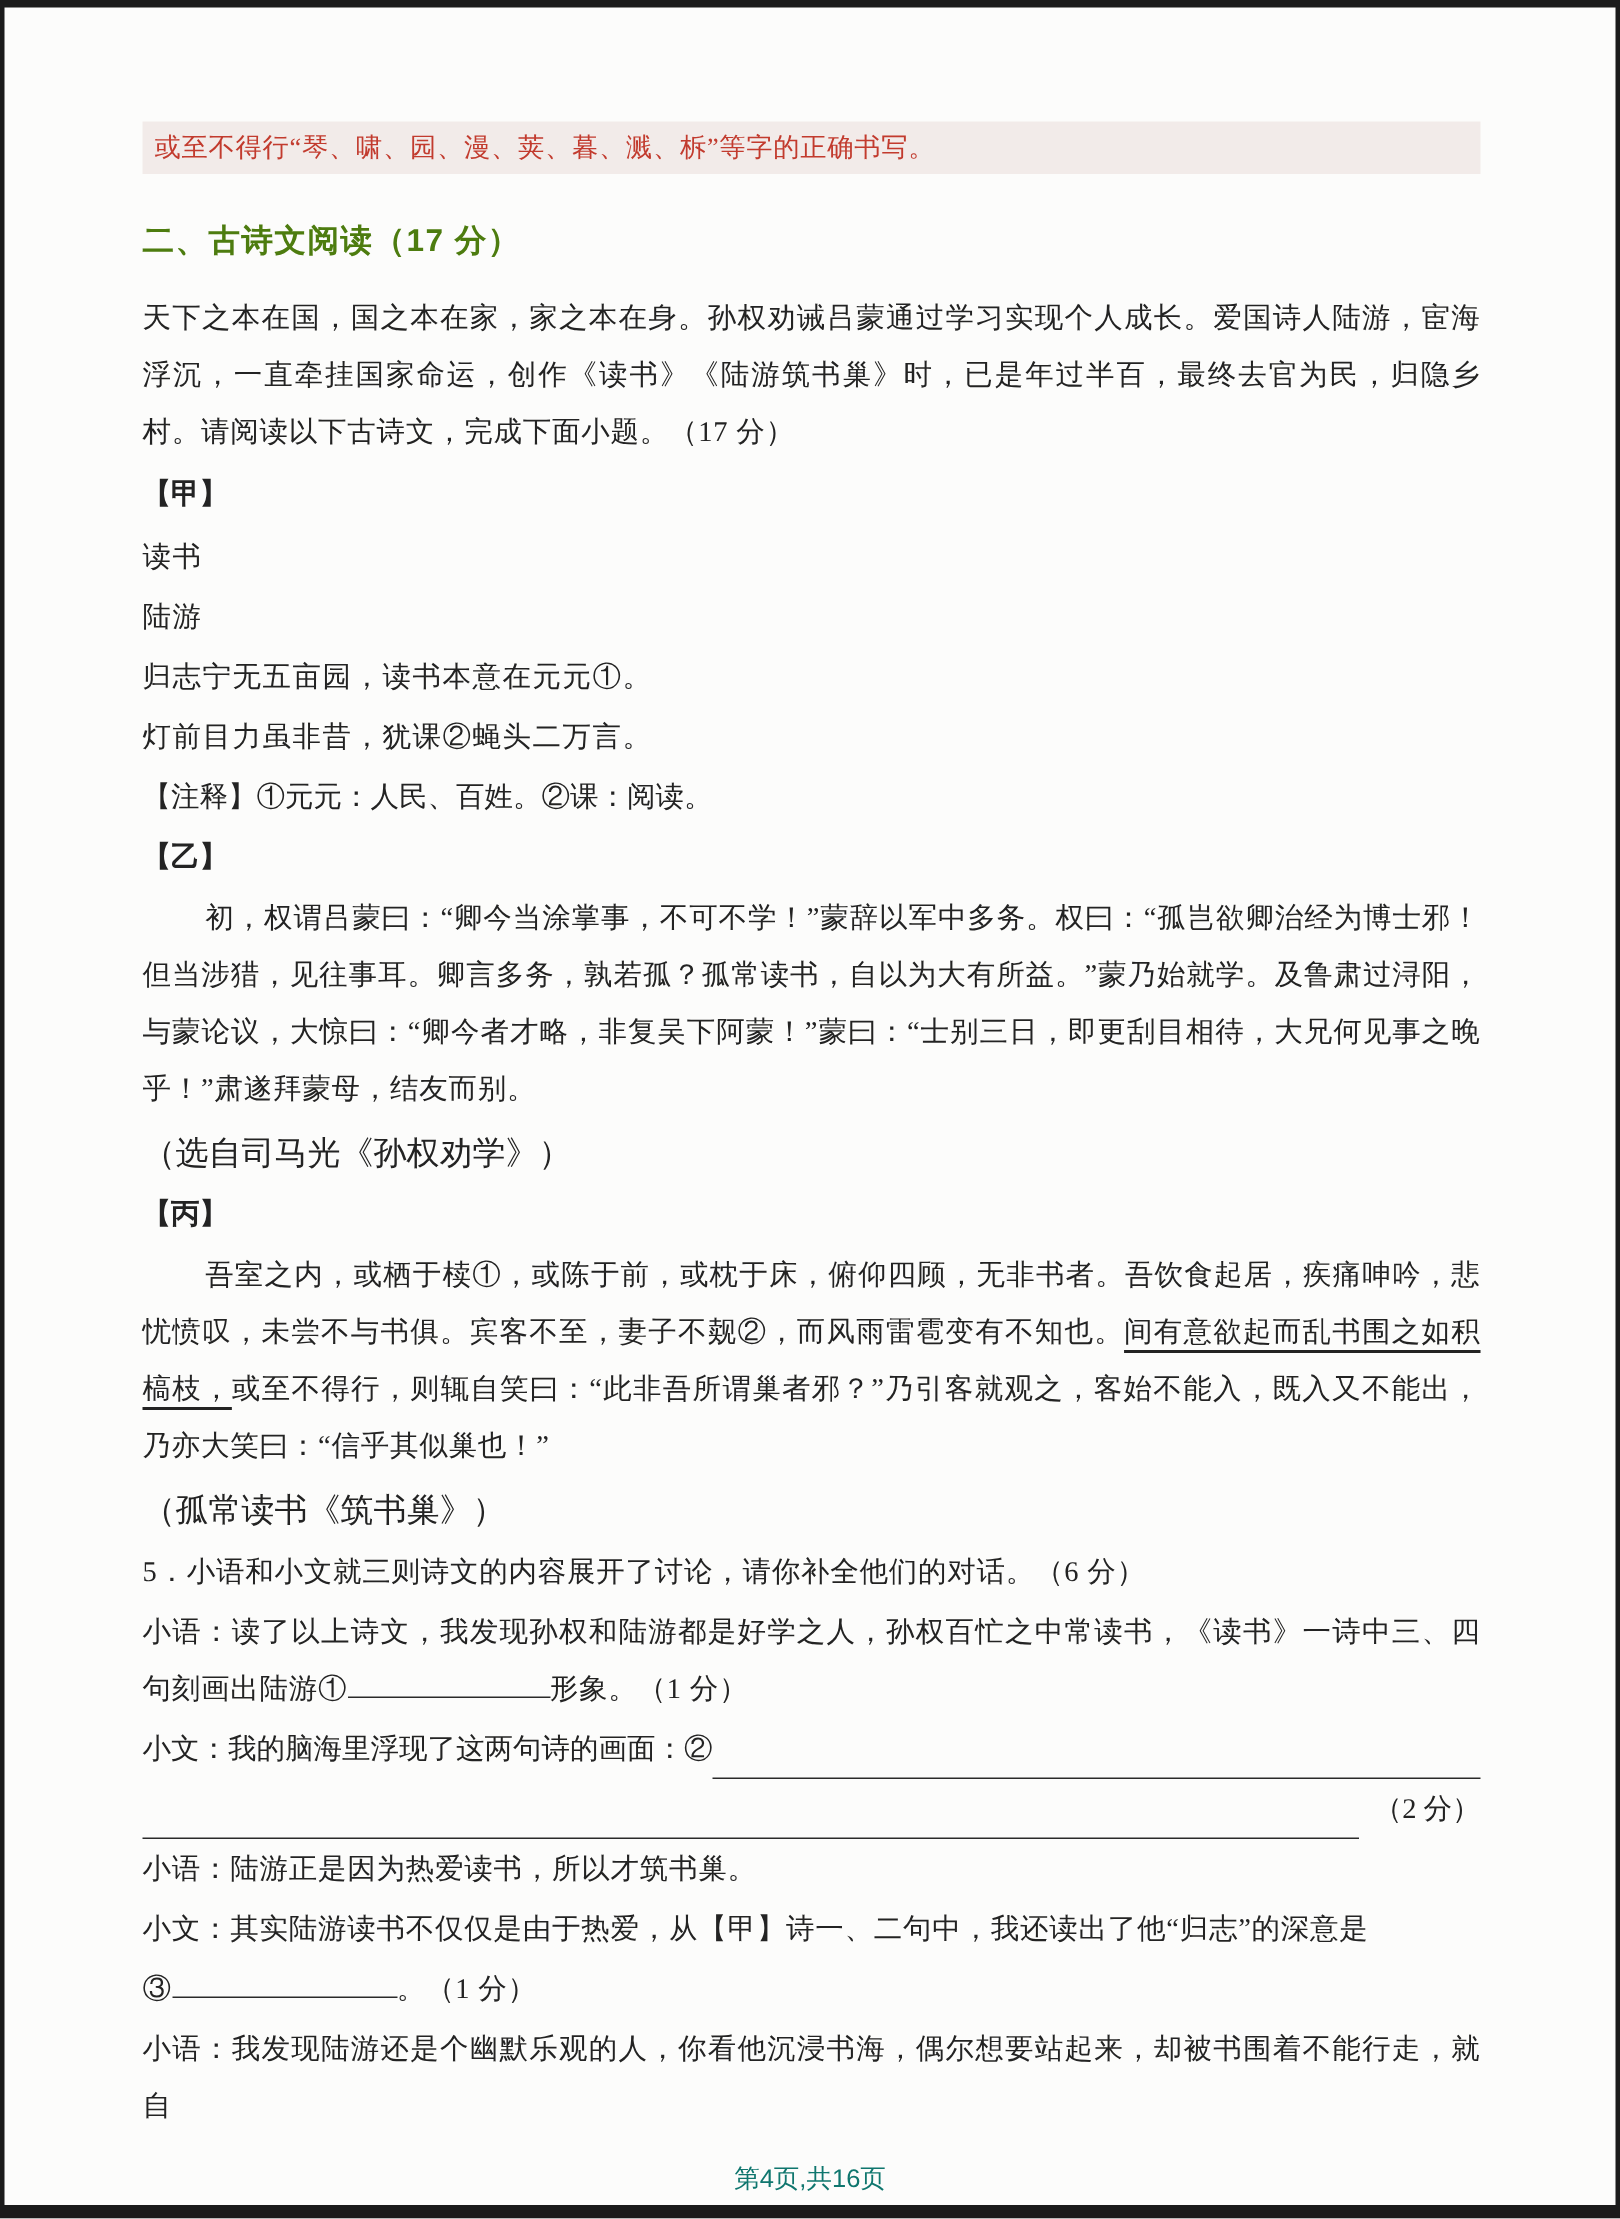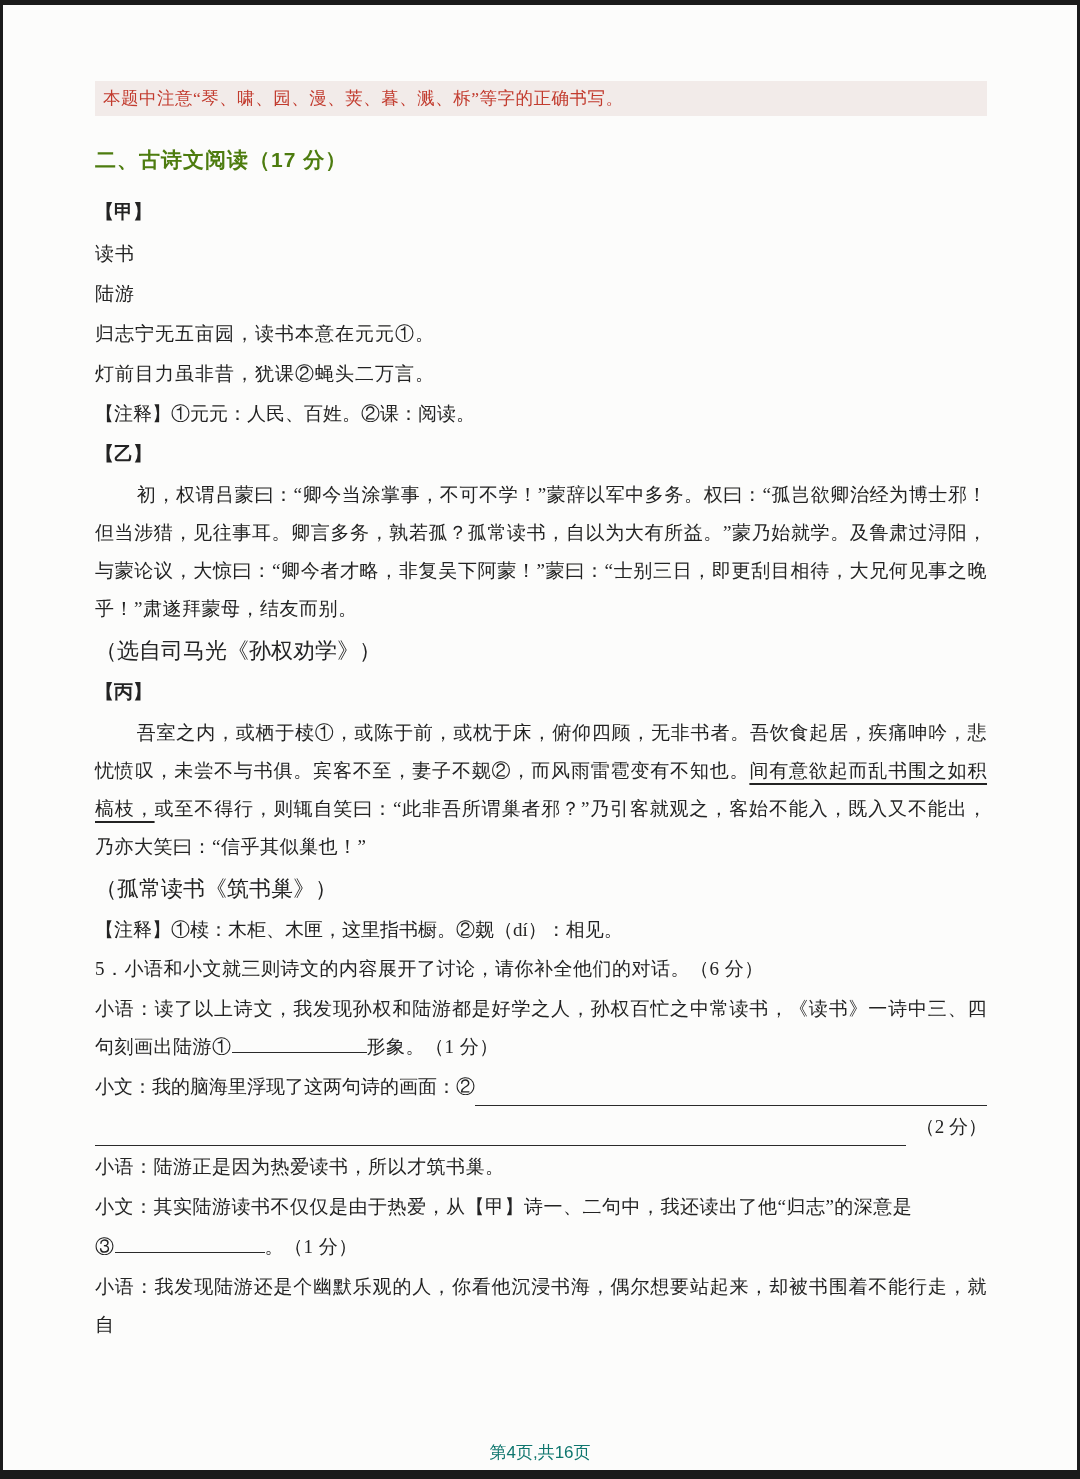--- a/index.html
+++ b/index.html
@@ -91,24 +91,25 @@
   }
 </style>
 </head>
 <body>
 
 <div class="page">
 
 
   <div class="content">
 
-    <div class="notice">本题中注意“琴、啸、园、漫、荚、暮、溅、柝”等字的正确书写。</div>
+    <div class="notice">或至不得行“琴、啸、园、漫、荚、暮、溅、柝”等字的正确书写。</div>
 
     <div class="heading">二、古诗文阅读（17 分）</div>
 
+    <p class="para">天下之本在国，国之本在家，家之本在身。孙权劝诫吕蒙通过学习实现个人成长。爱国诗人陆游，宦海浮沉，一直牵挂国家命运，创作《读书》《陆游筑书巢》时，已是年过半百，最终去官为民，归隐乡村。请阅读以下古诗文，完成下面小题。（17 分）</p>
 
     <div class="tag">【甲】</div>
 
     <div class="center">
       <p class="poem-title">读书</p>
       <p class="poem-author">陆游</p>
       <p class="poem-line">归志宁无五亩园，读书本意在元元①。</p>
       <p class="poem-line">灯前目力虽非昔，犹课②蝇头二万言。</p>
     </div>
 
@@ -119,21 +120,20 @@
     <p class="para indent">初，权谓吕蒙曰：“卿今当涂掌事，不可不学！”蒙辞以军中多务。权曰：“孤岂欲卿治经为博士邪！但当涉猎，见往事耳。卿言多务，孰若孤？孤常读书，自以为大有所益。”蒙乃始就学。及鲁肃过浔阳，与蒙论议，大惊曰：“卿今者才略，非复吴下阿蒙！”蒙曰：“士别三日，即更刮目相待，大兄何见事之晚乎！”肃遂拜蒙母，结友而别。</p>
 
     <p class="source">（选自司马光《孙权劝学》）</p>
 
     <div class="tag">【丙】</div>
 
     <p class="para indent"><span>吾室之内，或栖于椟①，或陈于前，或枕于床，俯仰四顾，无非书者。吾饮食起居，疾痛呻吟，悲忧愤叹，未尝不与书俱。宾客不至，妻子不觌②，而风雨雷雹变有不知也。</span><span class="ul-phrase">间有意欲起而乱书围之如积槁枝，</span><span>或至不得行，则辄自笑曰：“此非吾所谓巢者邪？”乃引客就观之，客始不能入，既入又不能出，乃亦大笑曰：“信乎其似巢也！”</span></p>
 
     <p class="source">（孤常读书《筑书巢》）</p>
 
-    <p class="note">【注释】①椟：木柜、木匣，这里指书橱。②觌（dí）：相见。</p>
 
     <p class="q-line">5．小语和小文就三则诗文的内容展开了讨论，请你补全他们的对话。（6 分）</p>
 
     <p class="q-line"><span>小语：读了以上诗文，我发现孙权和陆游都是好学之人，孙权百忙之中常读书，《读书》一诗中三、四句刻画出陆游①</span><span class="blank w135"></span><span>形象。（1 分）</span></p>
 
     <div class="fill-line">
       <span>小文：我的脑海里浮现了这两句诗的画面：②</span>
       <span class="fill"></span>
     </div>
 

